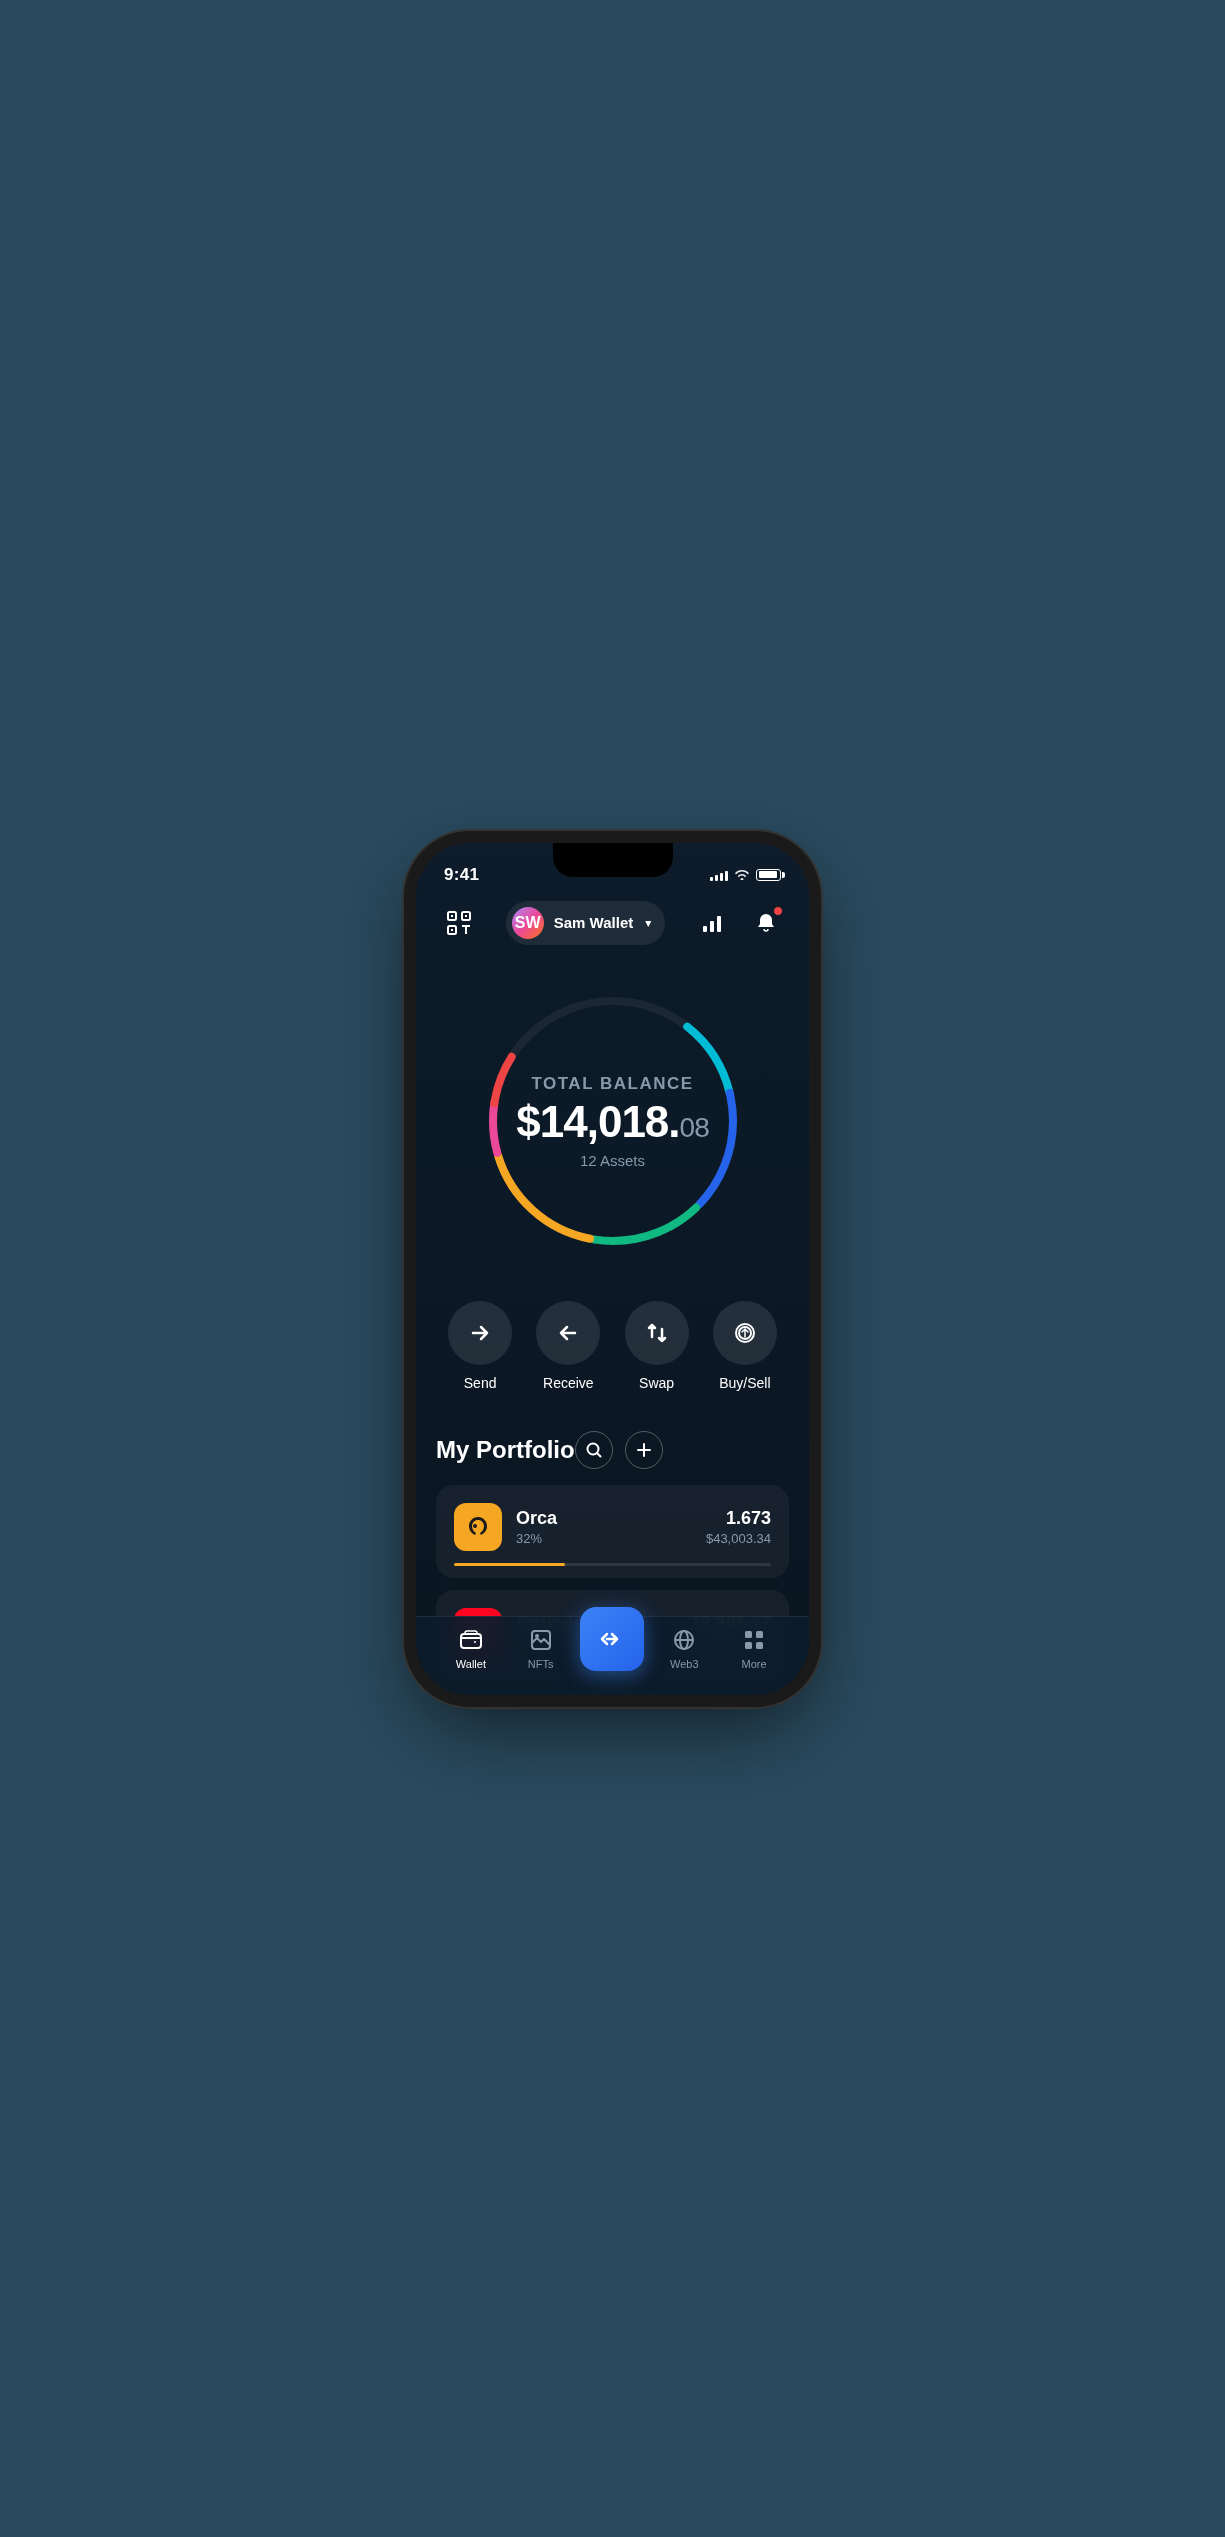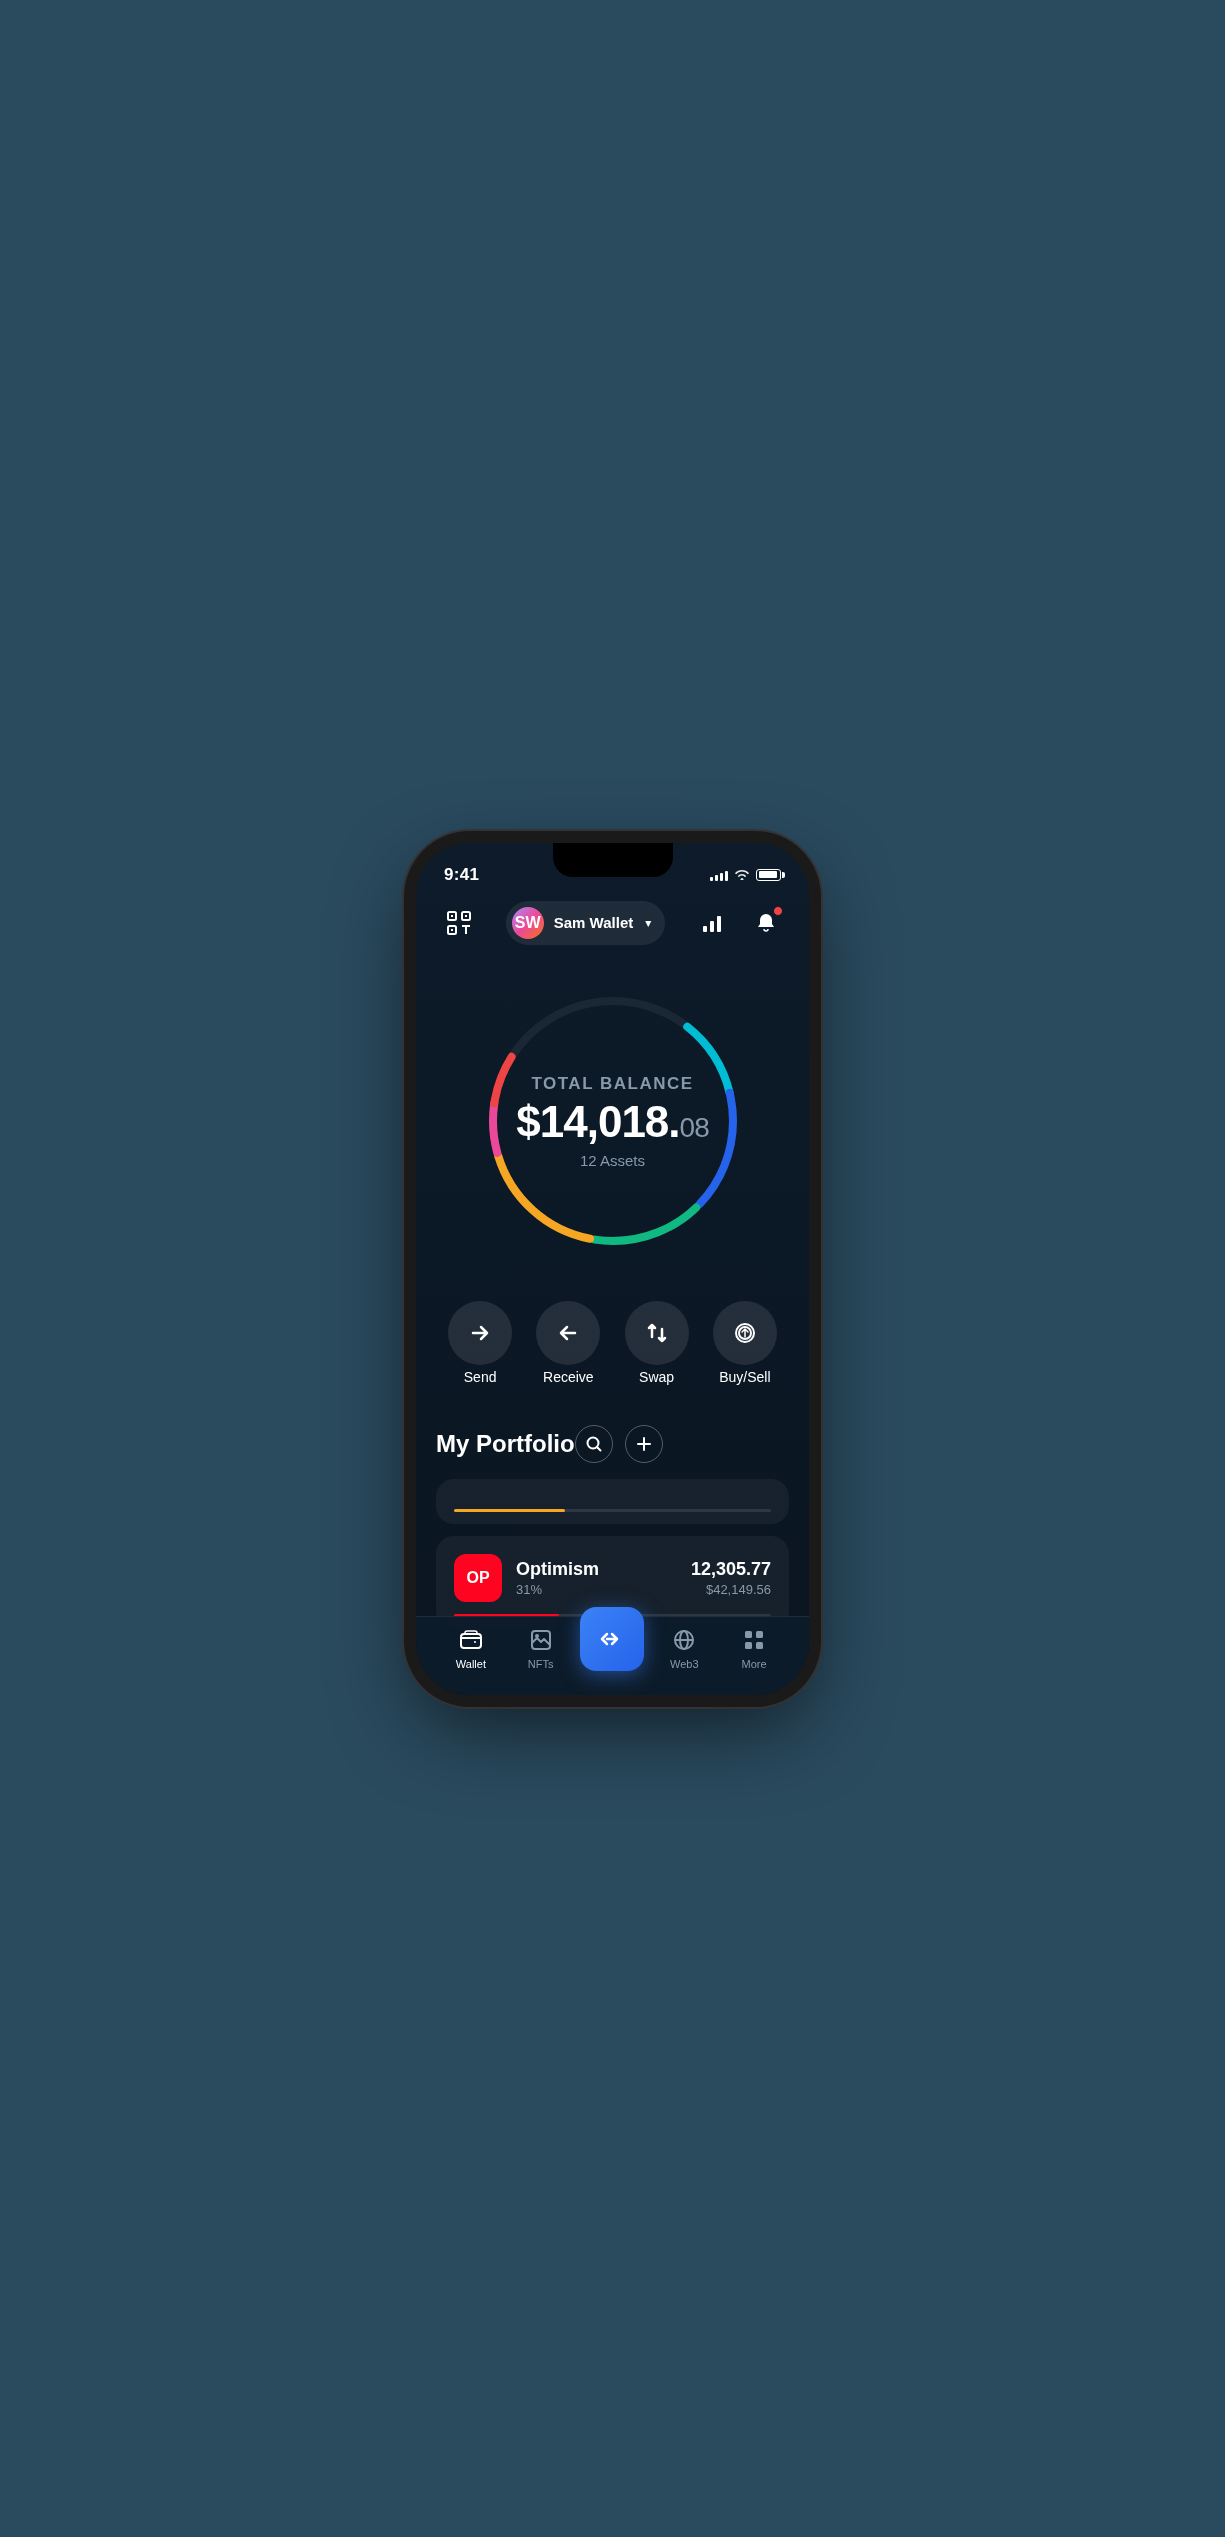--- a/index.html
+++ b/index.html
@@ -233,21 +233,21 @@
     
     .actions {
       display: flex;
       justify-content: space-around;
       padding: 30px 20px 20px;
     }
     .action-item {
       display: flex;
       flex-direction: column;
       align-items: center;
-      gap: 4px;
+      gap: 10px;
       cursor: pointer;
     }
     .action-circle {
       width: 64px;
       height: 64px;
       border-radius: 50%;
       background: rgba(255,255,255,0.1);
       display: flex;
       align-items: center;
       justify-content: center;
@@ -547,20 +547,36 @@
           </button>
           <button class="portfolio-action-btn">
             <svg width="18" height="18" viewBox="0 0 18 18" fill="none">
               <path d="M9 3v12M3 9h12" stroke="white" stroke-width="2" stroke-linecap="round"></path>
             </svg>
           </button>
         </div>
       </div>
 
       <div class="asset-card">
+        <div class="asset-row">
+          <div class="asset-logo asset-logo-orca">
+            <svg width="30" height="30" viewBox="0 0 30 30" fill="none">
+              <path d="M15 5C10 5 6 9 6 14c0 4 2.5 7.5 6 9l1-2c-2.5-1.5-4-4-4-7 0-3.3 2.7-6 6-6s6 2.7 6 6c0 3-1.5 5.5-4 7l1 2c3.5-1.5 6-5 6-9 0-5-4-9-9-9z" fill="#1a1a1a"></path>
+              <circle cx="12" cy="14" r="2" fill="#1a1a1a"></circle>
+            </svg>
+          </div>
+          <div class="asset-info">
+            <div class="asset-name">Orca</div>
+            <div class="asset-percent">32%</div>
+          </div>
+          <div class="asset-values">
+            <div class="asset-amount">1.673</div>
+            <div class="asset-usd">$43,003.34</div>
+          </div>
+        </div>
         <div class="asset-bar">
           <div class="asset-bar-fill" style="width:35%; background:#f5a623;"></div>
         </div>
       </div>
 
       <div class="asset-card">
         <div class="asset-row">
           <div class="asset-logo asset-logo-op">OP</div>
           <div class="asset-info">
             <div class="asset-name">Optimism</div>

